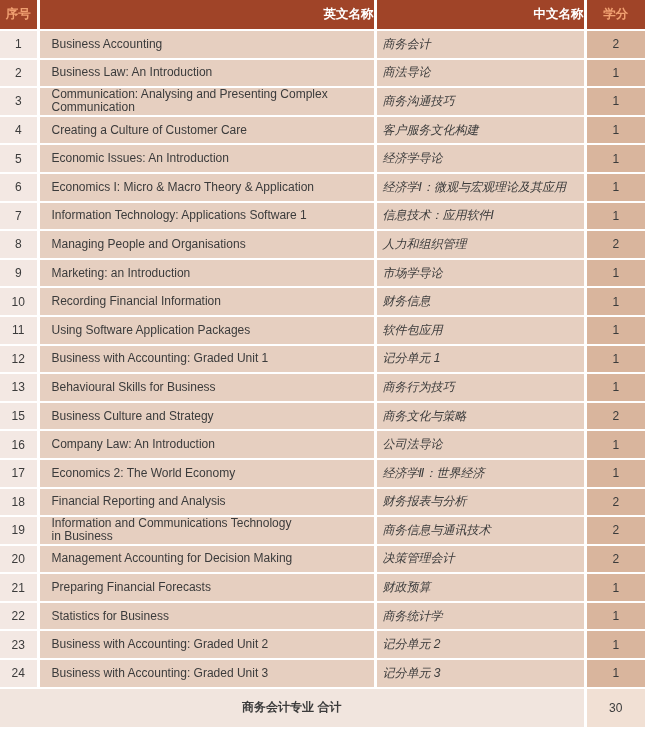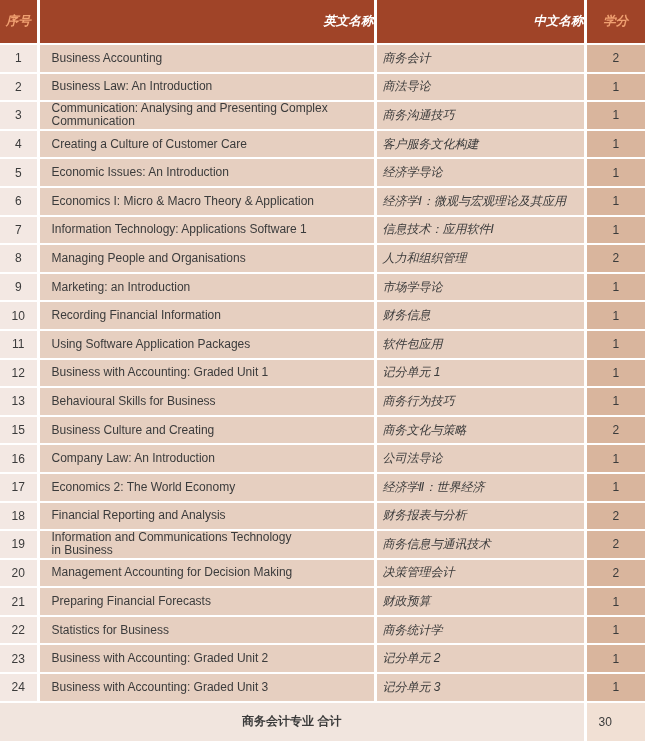--- a/index.html
+++ b/index.html
@@ -38,21 +38,21 @@
     border-left: 3px solid var(--divider);
     border-right: 3px solid var(--divider);
     vertical-align: middle;
     overflow: hidden;
   }
   tr > *:first-child { border-left: 0; }
   tr > *:last-child  { border-right: 0; }
   thead tr > * { border-top: 0; }
   tfoot tr > * { border-bottom: 0; }
 
-  thead tr { height: 44px; font-style: italic; }
+  thead tr { height: 30px; }
   thead th {
     background: var(--header-bg);
     font-weight: bold;
     font-size: 12.5px;
     text-align: right;
     padding: 0 0 0 6px;
   }
   thead th.center { text-align: center; padding: 0; }
   thead th.tint-orange { color: var(--header-orange); }
   thead th.tint-white  { color: var(--header-white); }
@@ -84,21 +84,21 @@
 
   tfoot tr { height: 29px; }
   td.total-label {
     background: var(--total-bg);
     text-align: center;
     font-weight: bold;
     padding: 8px;
   }
   td.total-credit {
     background: var(--total-credit-bg);
-    text-align: left;
+    text-align: center;
     padding: 12px;
   }
 </style>
 </head>
 <body>
 
 <table class="course-table">
   <colgroup>
     <col class="c-idx">
     <col class="c-en">
@@ -202,21 +202,21 @@
   <tr>
     <td class="idx">13</td>
     <td class="en">Behavioural Skills for Business</td>
     <td class="zh">商务行为技巧</td>
     <td class="credit">1</td>
   </tr>
 
 
   <tr>
     <td class="idx">15</td>
-    <td class="en">Business Culture and Creating</td>
+    <td class="en">Business Culture and Strategy</td>
     <td class="zh">商务文化与策略</td>
     <td class="credit">2</td>
   </tr>
 
   <tr>
     <td class="idx">16</td>
     <td class="en">Company Law: An Introduction</td>
     <td class="zh">公司法导论</td>
     <td class="credit">1</td>
   </tr>

